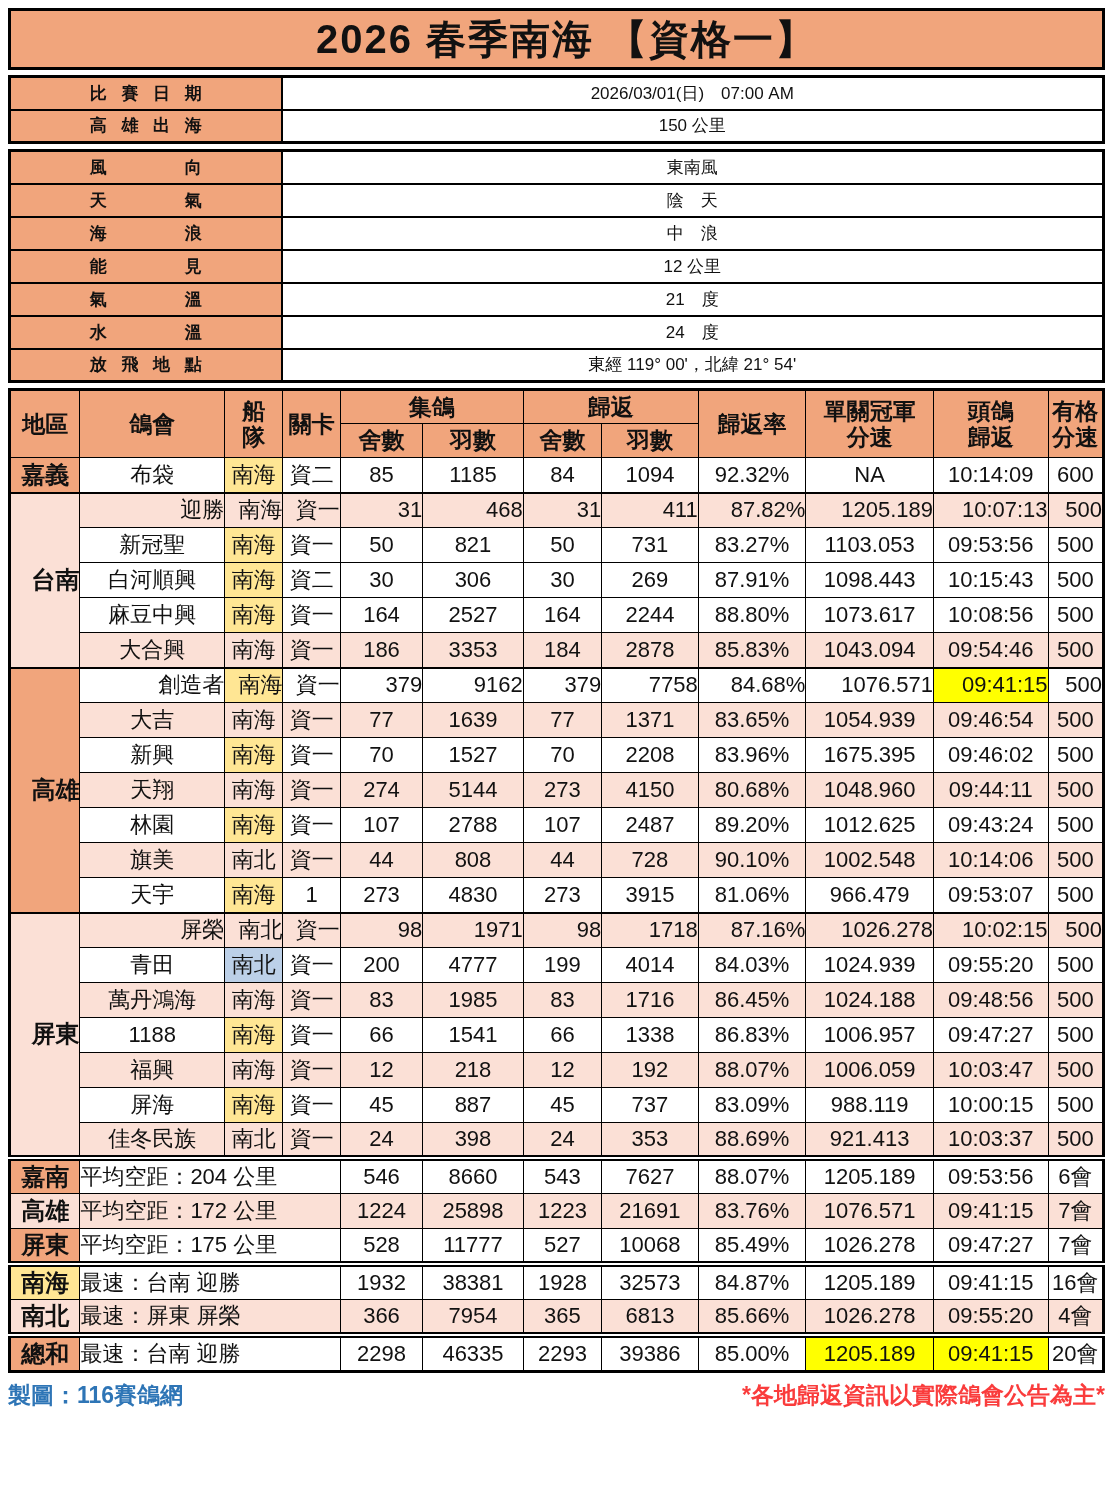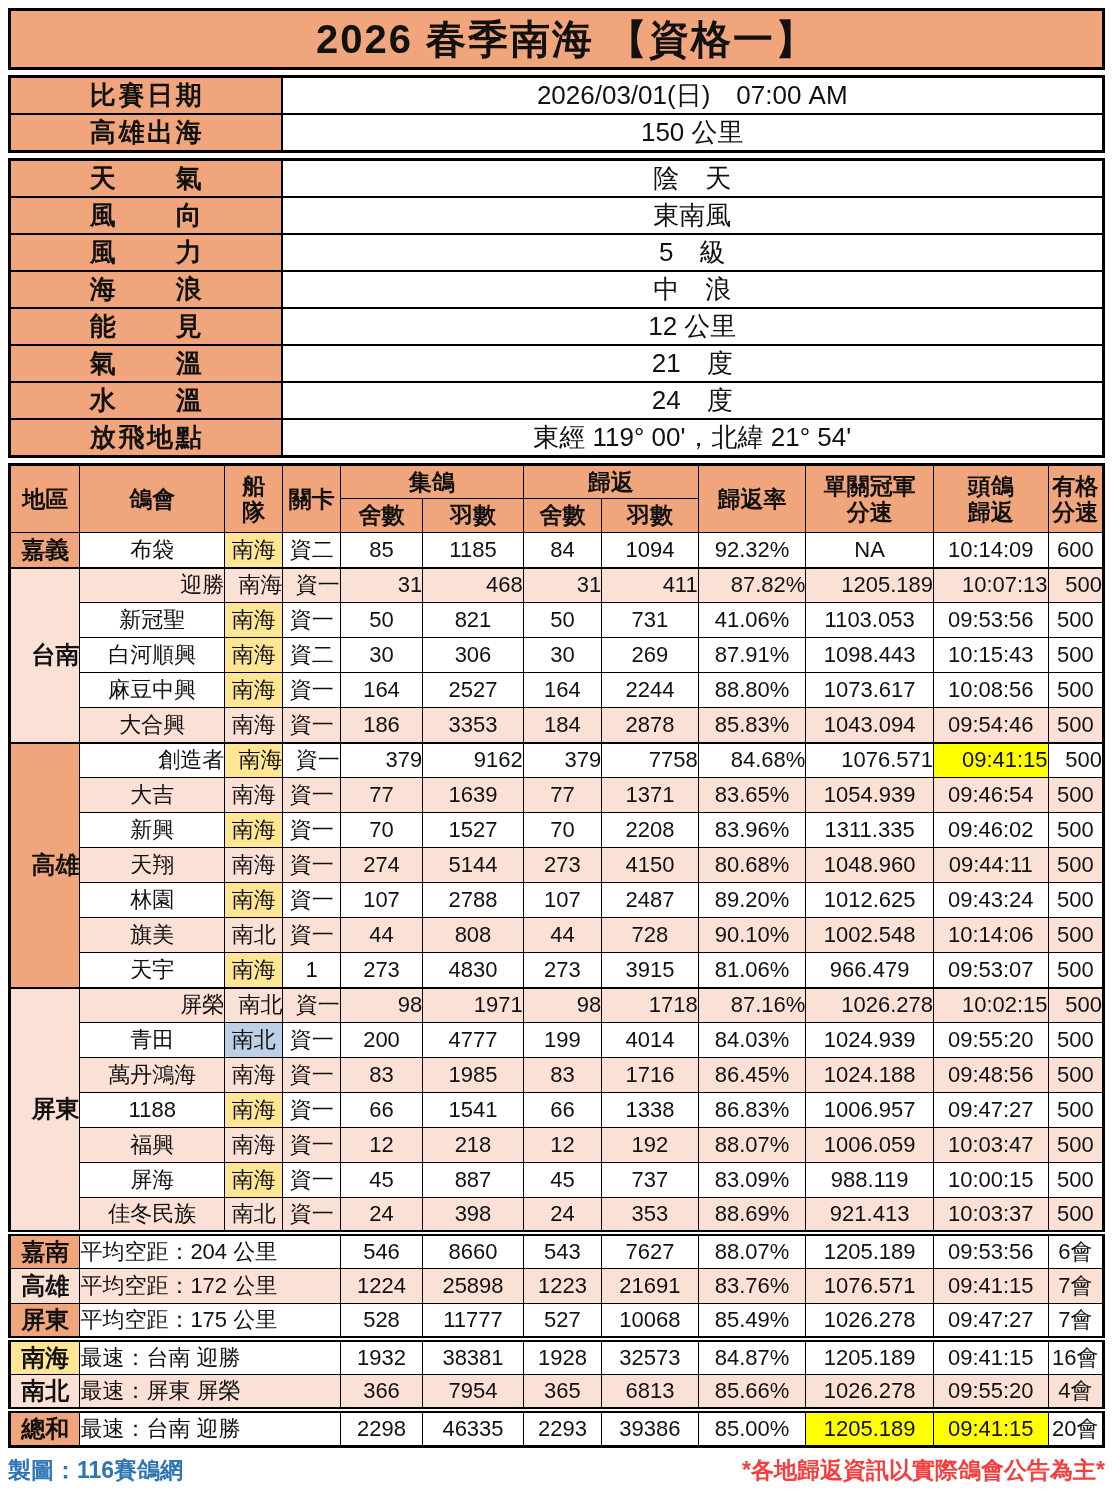--- a/index.html
+++ b/index.html
@@ -9,21 +9,21 @@
   *{box-sizing:border-box;}
   body{margin:0;background:#fff;color:#111;
        font-family:"Liberation Sans","DejaVu Sans",sans-serif;}
   .page{width:1113px;height:1500px;padding:8px 8px 0 8px;}
   .blk{border:3px solid #000;margin-bottom:5px;padding-left:20px;}
   .title-block{background:var(--orange);text-align:center;font-size:40px;
        font-weight:bold;height:62px;line-height:56px;letter-spacing:2px;}
   table{border-collapse:collapse;width:1097px;table-layout:fixed;}
   td,th{border:1px solid #000;padding:0;text-align:center;overflow:hidden;}
   .info-tbl{border:3px solid #000;margin-bottom:5px;}
-  .info-tbl td{border:2px solid #000;height:33px;font-size:26px;}
+  .info-tbl td{border:2px solid #000;height:33px;font-size:17px;}
   .info-tbl td.lbl{background:var(--orange);font-weight:bold;width:272px;}
   .jlbl{display:inline-block;width:112px;text-align:justify;text-align-last:justify;}
   .main{border:3px solid #000;}
   .main th{background:var(--orange);font-weight:bold;font-size:23px;
        height:34px;white-space:pre-line;line-height:1.15;}
   .main td{height:35px;font-size:22px;white-space:nowrap;}
   .main td.region-cell{background:var(--orange);font-weight:bold;font-size:24px;}
   .main tr.pink td{background:var(--pink);}
   .main td.f-nh{background:var(--fyellow);}
   .main td.f-nb{background:var(--fblue);}
@@ -55,30 +55,26 @@
         <tr>
           <td class="lbl"><span class="jlbl">高雄出海</span></td>
           <td>150 公里</td>
         </tr>
       </tbody>
   </table>
 
   <table class="info-tbl">
     <tbody id="weather-body">
         <tr>
+          <td class="lbl"><span class="jlbl">風向</span></td>
+          <td>東南風</td>
+        </tr>
+        <tr>
           <td class="lbl"><span class="jlbl">天氣</span></td>
           <td>陰　天</td>
-        </tr>
-        <tr>
-          <td class="lbl"><span class="jlbl">風向</span></td>
-          <td>東南風</td>
-        </tr>
-        <tr>
-          <td class="lbl"><span class="jlbl">風力</span></td>
-          <td>5　級</td>
         </tr>
         <tr>
           <td class="lbl"><span class="jlbl">海浪</span></td>
           <td>中　浪</td>
         </tr>
         <tr>
           <td class="lbl"><span class="jlbl">能見</span></td>
           <td>12 公里</td>
         </tr>
         <tr>
@@ -165,21 +161,21 @@
           <td>500</td>
         </tr>
         <tr class="">
           <td>新冠聖</td>
           <td class="f-nh">南海</td>
           <td>資一</td>
           <td>50</td>
           <td>821</td>
           <td>50</td>
           <td>731</td>
-          <td>41.06%</td>
+          <td>83.27%</td>
           <td>1103.053</td>
           <td>09:53:56</td>
           <td>500</td>
         </tr>
         <tr class="">
           <td>白河順興</td>
           <td class="f-nh">南海</td>
           <td>資二</td>
           <td>30</td>
           <td>306</td>
@@ -245,21 +241,21 @@
         </tr>
         <tr class="">
           <td>新興</td>
           <td class="f-nh">南海</td>
           <td>資一</td>
           <td>70</td>
           <td>1527</td>
           <td>70</td>
           <td>2208</td>
           <td>83.96%</td>
-          <td>1311.335</td>
+          <td>1675.395</td>
           <td>09:46:02</td>
           <td>500</td>
         </tr>
         <tr class="pink">
           <td>天翔</td>
           <td class="f-nh">南海</td>
           <td>資一</td>
           <td>274</td>
           <td>5144</td>
           <td>273</td>

